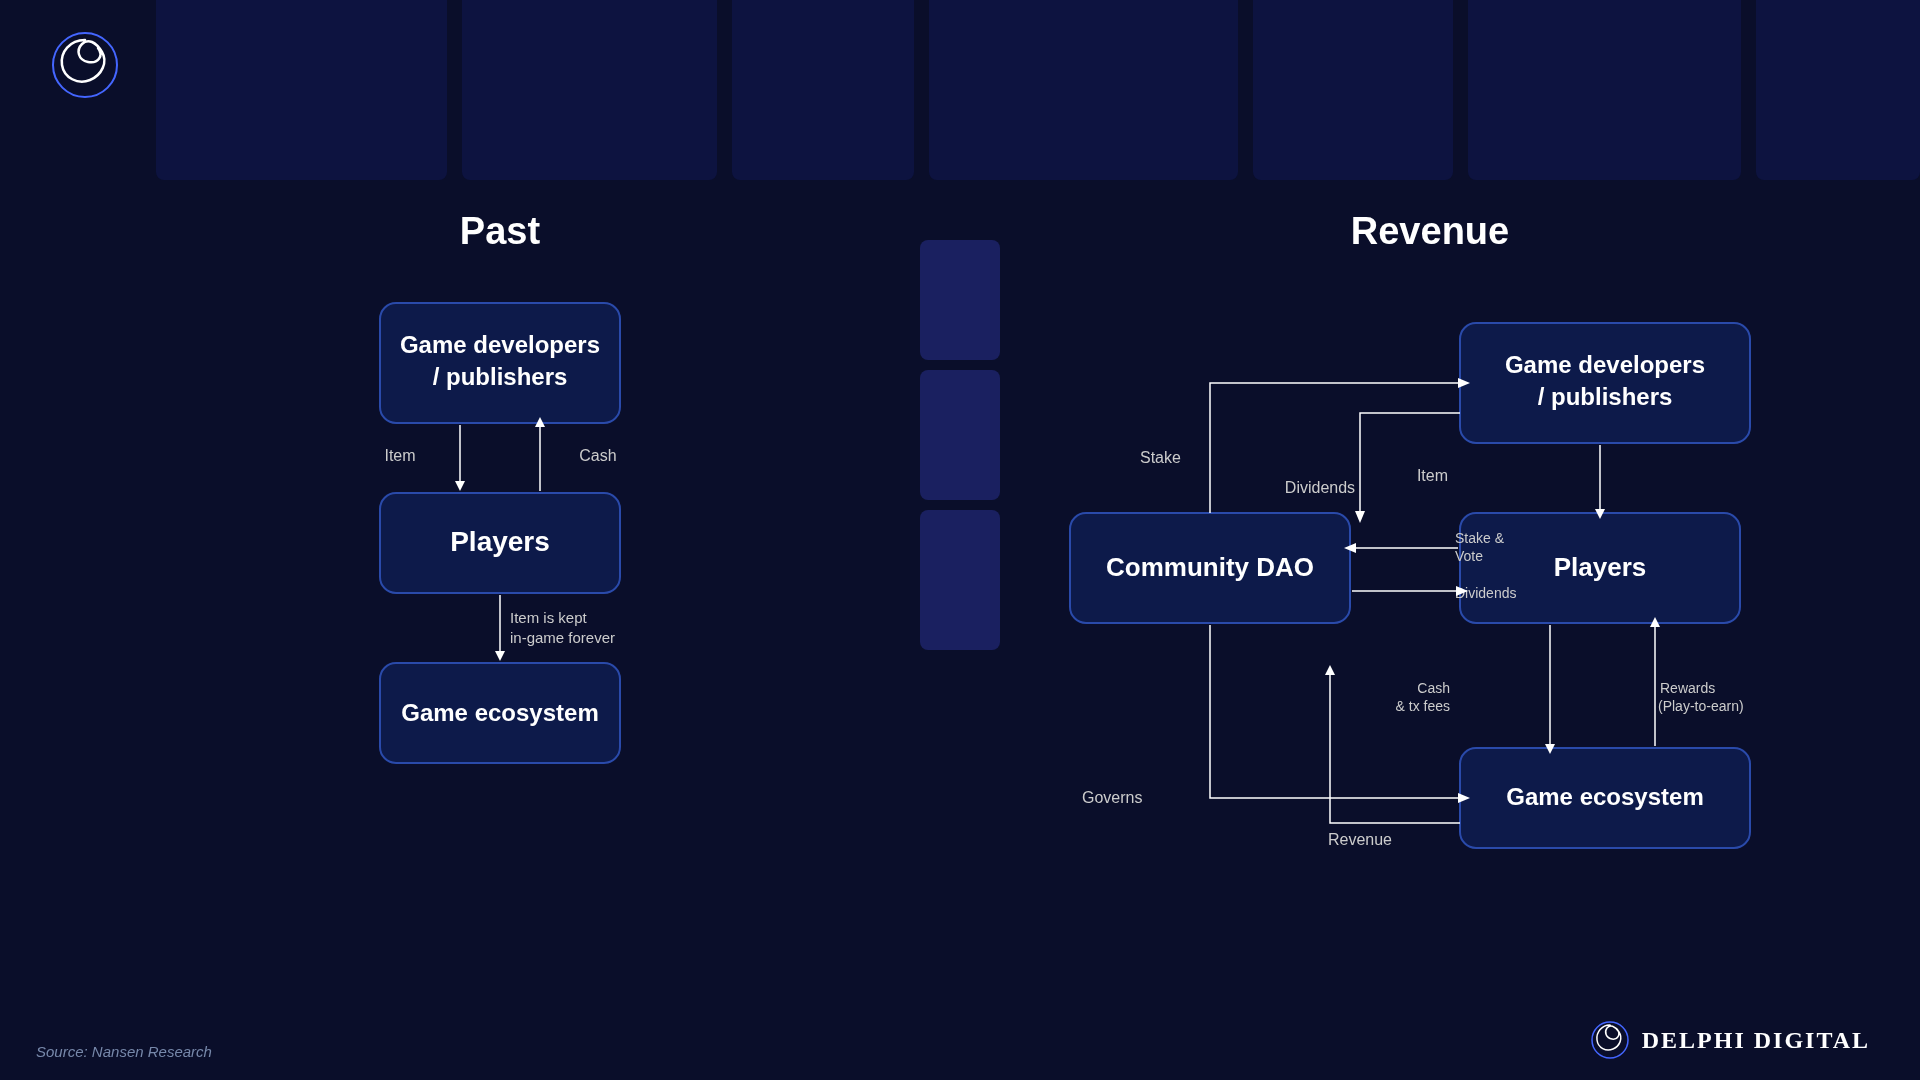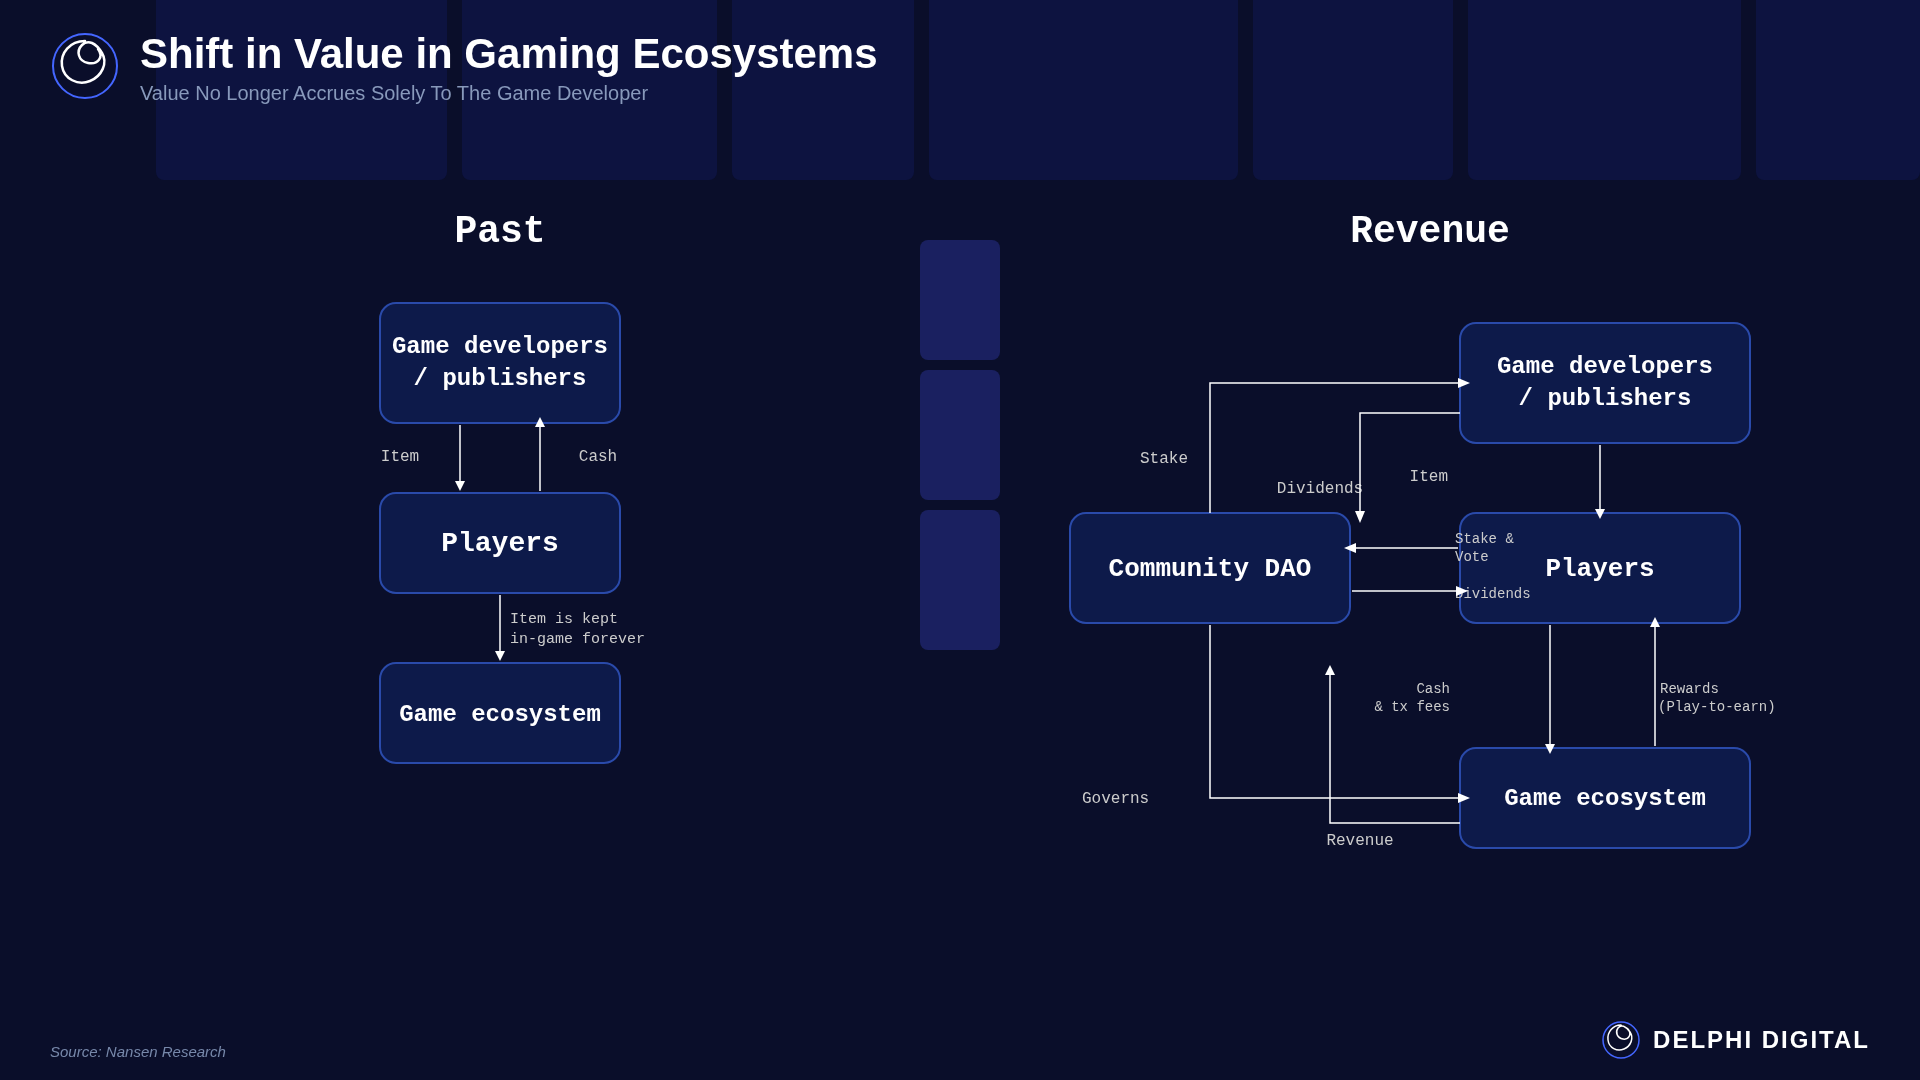--- a/index.html
+++ b/index.html
@@ -51,21 +51,20 @@
 
     
     .main-content {
       position: absolute;
       top: 190px;
       left: 0;
       right: 0;
       bottom: 60px;
       display: flex;
       z-index: 5;
-      font-family: Liberation Mono, monospace;
     }
 
     
     .divider {
       width: 80px;
       position: absolute;
       left: 50%;
       transform: translateX(-50%);
       top: 50px;
       bottom: 0;
@@ -99,35 +98,36 @@
     .present-section {
       flex: 0 0 50%;
       padding: 20px 100px 20px 80px;
       position: relative;
     }
 
     
     .footer {
       position: absolute;
       bottom: 20px;
-      left: 50px;
+      left: 36px;
       font-size: 15px;
       color: #7788aa;
       font-style: italic;
       z-index: 10;
     }
 
     .delphi-logo {
       position: absolute;
       bottom: 20px;
       right: 50px;
       display: flex;
       align-items: center;
       gap: 12px;
       z-index: 10;
+      font-family: Liberation Serif, serif;
     }
     .delphi-logo-text {
       font-size: 24px;
       font-weight: 700;
       letter-spacing: 2px;
     }
 
     
     .past-svg-container {
       position: relative;
@@ -157,24 +157,20 @@
 </div>
 
 <div class="header">
 
   <div>
     <svg width="70" height="70" viewBox="0 0 70 70" fill="none">
       <circle cx="35" cy="35" r="32" fill="none" stroke="#4466ff" stroke-width="2"></circle>
       <path d="M35 10 C20 10, 10 22, 12 35 C14 48, 28 55, 40 50 C52 45, 58 32, 52 22 C46 12, 38 8, 32 14 C26 20, 28 30, 38 32 C48 34, 54 26, 48 18" stroke="white" stroke-width="2.5" fill="none" stroke-linecap="round"></path>
     </svg>
   </div>
-  <div class="header-text">
-    <h1>Shift in Value in Gaming Ecosystems</h1>
-    <p>Value No Longer Accrues Solely To The Game Developer</p>
-  </div>
 </div>
 
 <div class="main-content">
 
   <div class="divider">
     <div class="divider-block" style="height: 120px; flex: none;"></div>
     <div class="divider-block" style="height: 130px; flex: none;"></div>
     <div class="divider-block" style="height: 140px; flex: none;"></div>
   </div>
 

